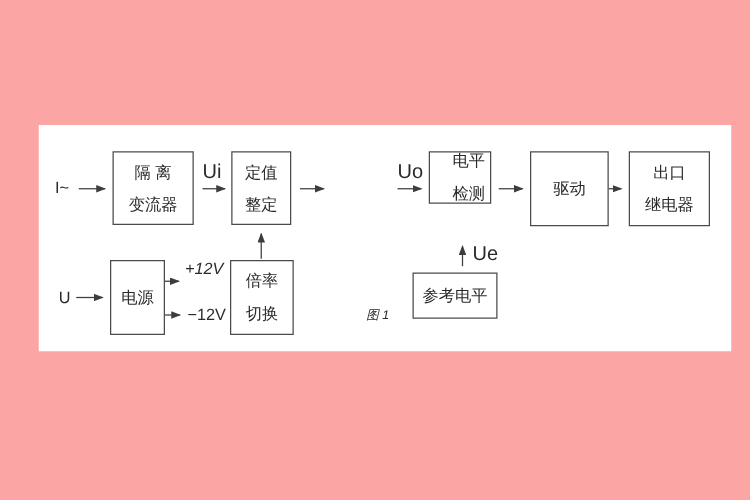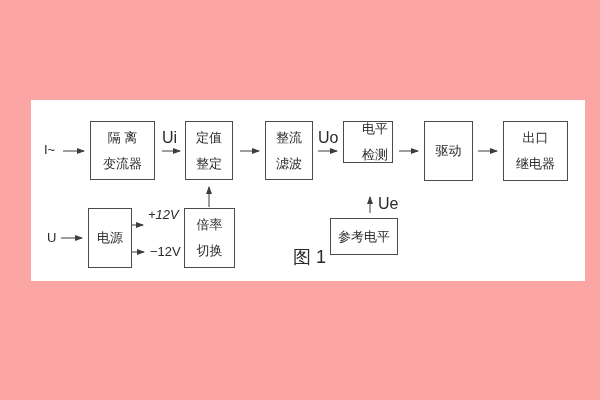--- a/index.html
+++ b/index.html
@@ -18,21 +18,21 @@
     display:flex;flex-direction:column;align-items:center;justify-content:center;
     gap:12px;font-size:13px;line-height:14px;color:#2a2a2a;
     box-sizing:border-box;white-space:nowrap;
   }
   .sig{
     position:absolute;font-size:13px;line-height:14px;color:#2a2a2a;
     white-space:nowrap;
   }
   .sig.small{font-size:16px;}
   .caption{
-    position:absolute;font-size:18px;color:#2a2a2a;white-space:nowrap;
+    position:absolute;font-size:10px;color:#2a2a2a;white-space:nowrap;font-style:italic;
   }
   svg.arrows{position:absolute;left:0;top:0;}
 </style>
 </head>
 <body>
 
 <div class="stage">
 
   <div class="panel"></div>
 
@@ -60,31 +60,27 @@
   <div class="box" style="left:90px;top:121px;width:65px;height:59px;">
     <span>隔 离</span>
     <span>变流器</span>
   </div>
 
   <div class="box" style="left:185px;top:121px;width:48px;height:59px;">
     <span>定值</span>
     <span>整定</span>
   </div>
 
-  <div class="box" style="left:265px;top:121px;width:48px;height:59px;">
-    <span>整流</span>
-    <span>滤波</span>
-  </div>
 
   <div class="box" style="left:343px;top:121px;width:50px;height:42px;padding-left:14px;">
     <span>电平</span>
     <span>检测</span>
   </div>
 
-  <div class="box" style="left:424px;top:121px;width:49px;height:60px;">
+  <div class="box" style="left:424px;top:121px;width:63px;height:60px;">
     <span>驱动</span>
   </div>
 
   <div class="box" style="left:503px;top:121px;width:65px;height:60px;">
     <span>出口</span>
     <span>继电器</span>
   </div>
 
   <div class="box" style="left:88px;top:208px;width:44px;height:60px;">
     <span>电源</span>

